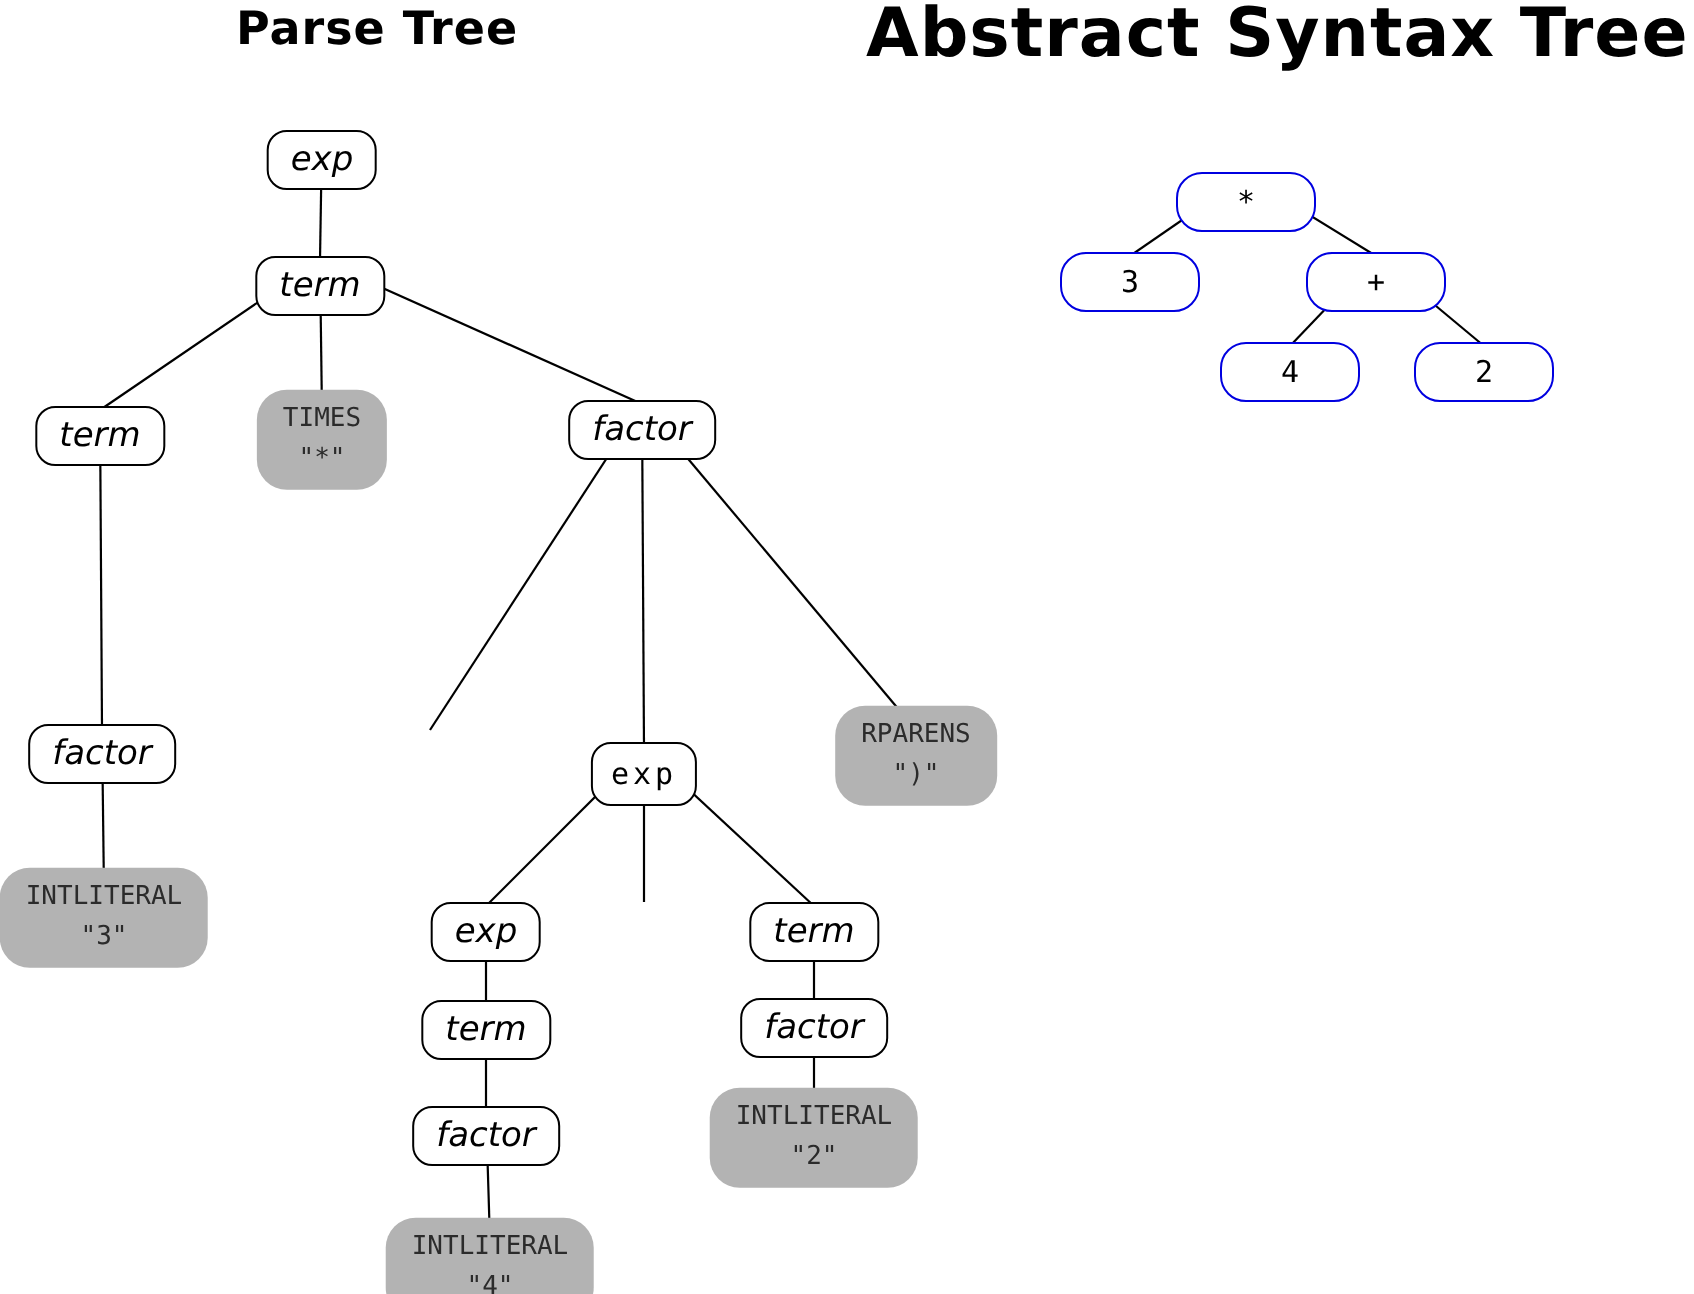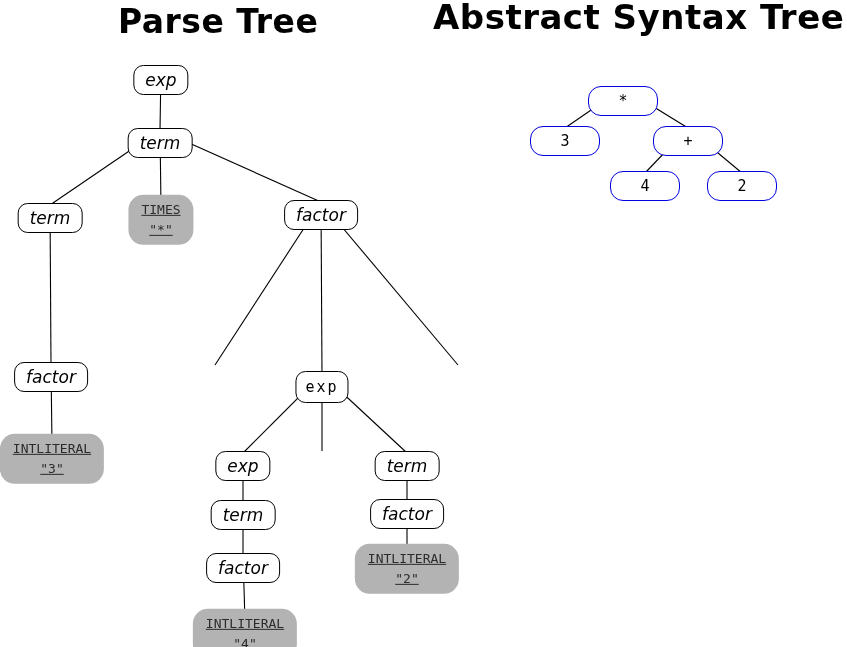--- a/index.html
+++ b/index.html
@@ -17,21 +17,21 @@
   svg.edges { position: absolute; left: 0; top: 0; }
   svg.edges line { stroke: #000000; stroke-width: 1.1; }
 
   .title {
     position: absolute;
     color: #000000;
     font-weight: 600;
     white-space: nowrap;
     letter-spacing: 0.5px;
   }
-  .parse-title { left: 118px; top: 2px; font-size: 33px; }
+  .parse-title { left: 118px; top: 2px; font-size: 23px; }
   .ast-title   { left: 433px; top: -3px; font-size: 34px; }
 
   .node {
     position: absolute;
     transform: translate(-50%, -50%);
     display: flex;
     flex-direction: column;
     align-items: center;
     justify-content: center;
     white-space: nowrap;
@@ -60,21 +60,20 @@
   
   .tnode {
     background: #b3b3b3;
     border-radius: 15px;
     padding: 5px 13px;
     font-family: "DejaVu Sans Mono", monospace;
     font-size: 13px;
     color: #2b2b2b;
     line-height: 1.55;
     text-align: center;
-    text-decoration: underline;
   }
   .tnode span { display: block; }
 
   
   .anode {
     background: #ffffff;
     border: 1.6px solid #0000e0;
     border-radius: 13px;
     width: 70px;
     height: 30px;
@@ -126,20 +125,24 @@
   <div class="node pnode" style="left:243px; top:453px">exp</div>
   <div class="node pnode" style="left:407px; top:453px">term</div>
   <div class="node pnode" style="left:243px; top:502px">term</div>
   <div class="node pnode" style="left:407px; top:501px">factor</div>
   <div class="node pnode" style="left:243px; top:555px">factor</div>
 
   <div class="node tnode" style="left:161px; top:207px">
     <span>TIMES</span>
     <span>"*"</span>
   </div>
+  <div class="node tnode" style="left:458px; top:365px">
+    <span>RPARENS</span>
+    <span>")"</span>
+  </div>
   <div class="node tnode" style="left:52px; top:446px">
     <span>INTLITERAL</span>
     <span>"3"</span>
   </div>
   <div class="node tnode" style="left:245px; top:621px">
     <span>INTLITERAL</span>
     <span>"4"</span>
   </div>
   <div class="node tnode" style="left:407px; top:556px">
     <span>INTLITERAL</span>

